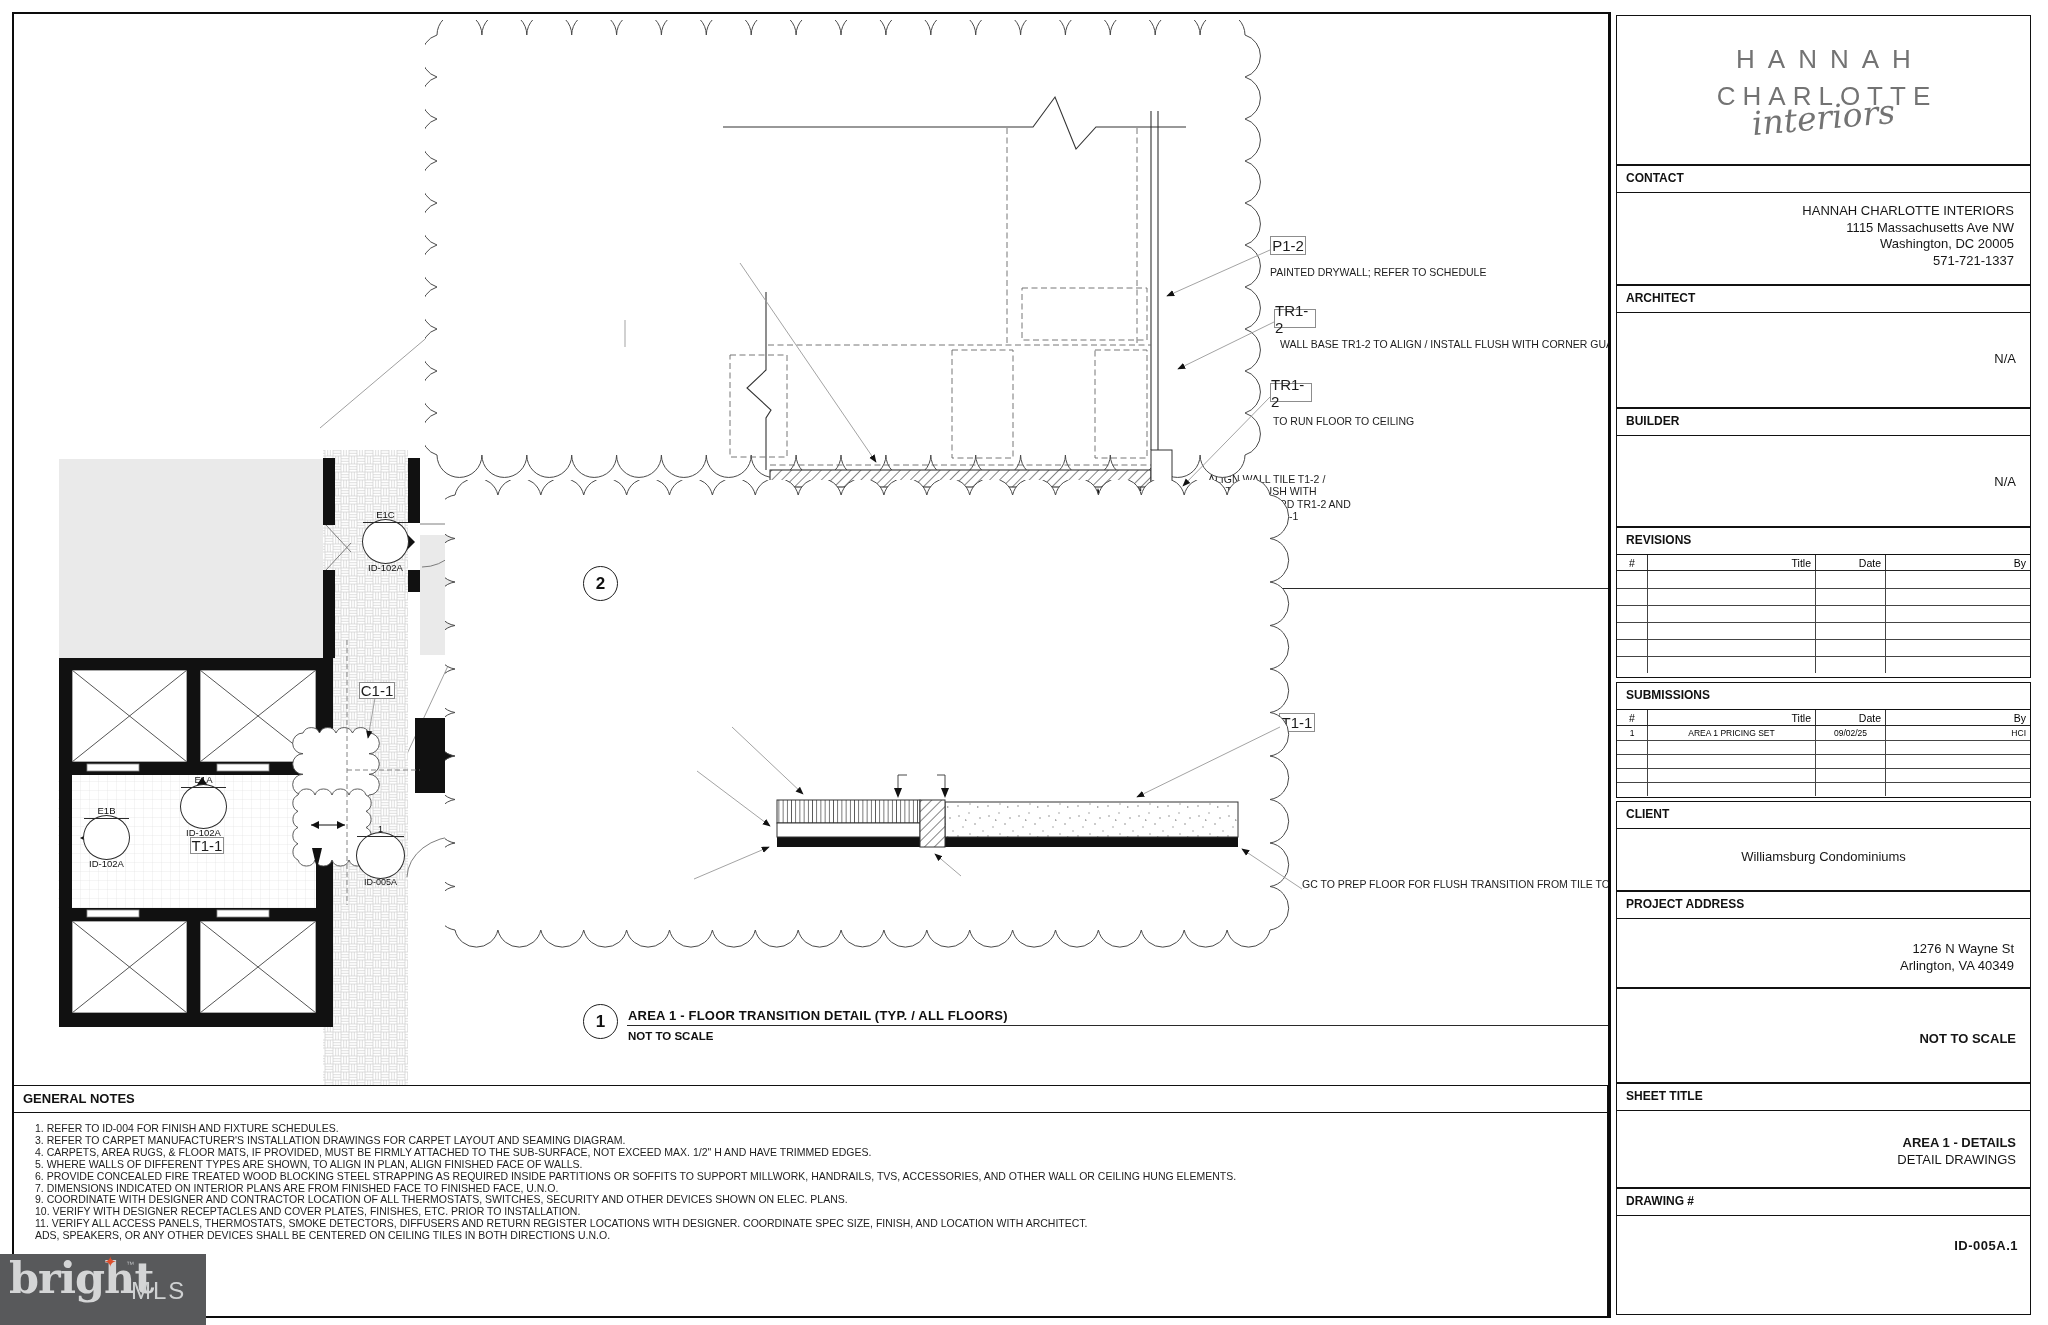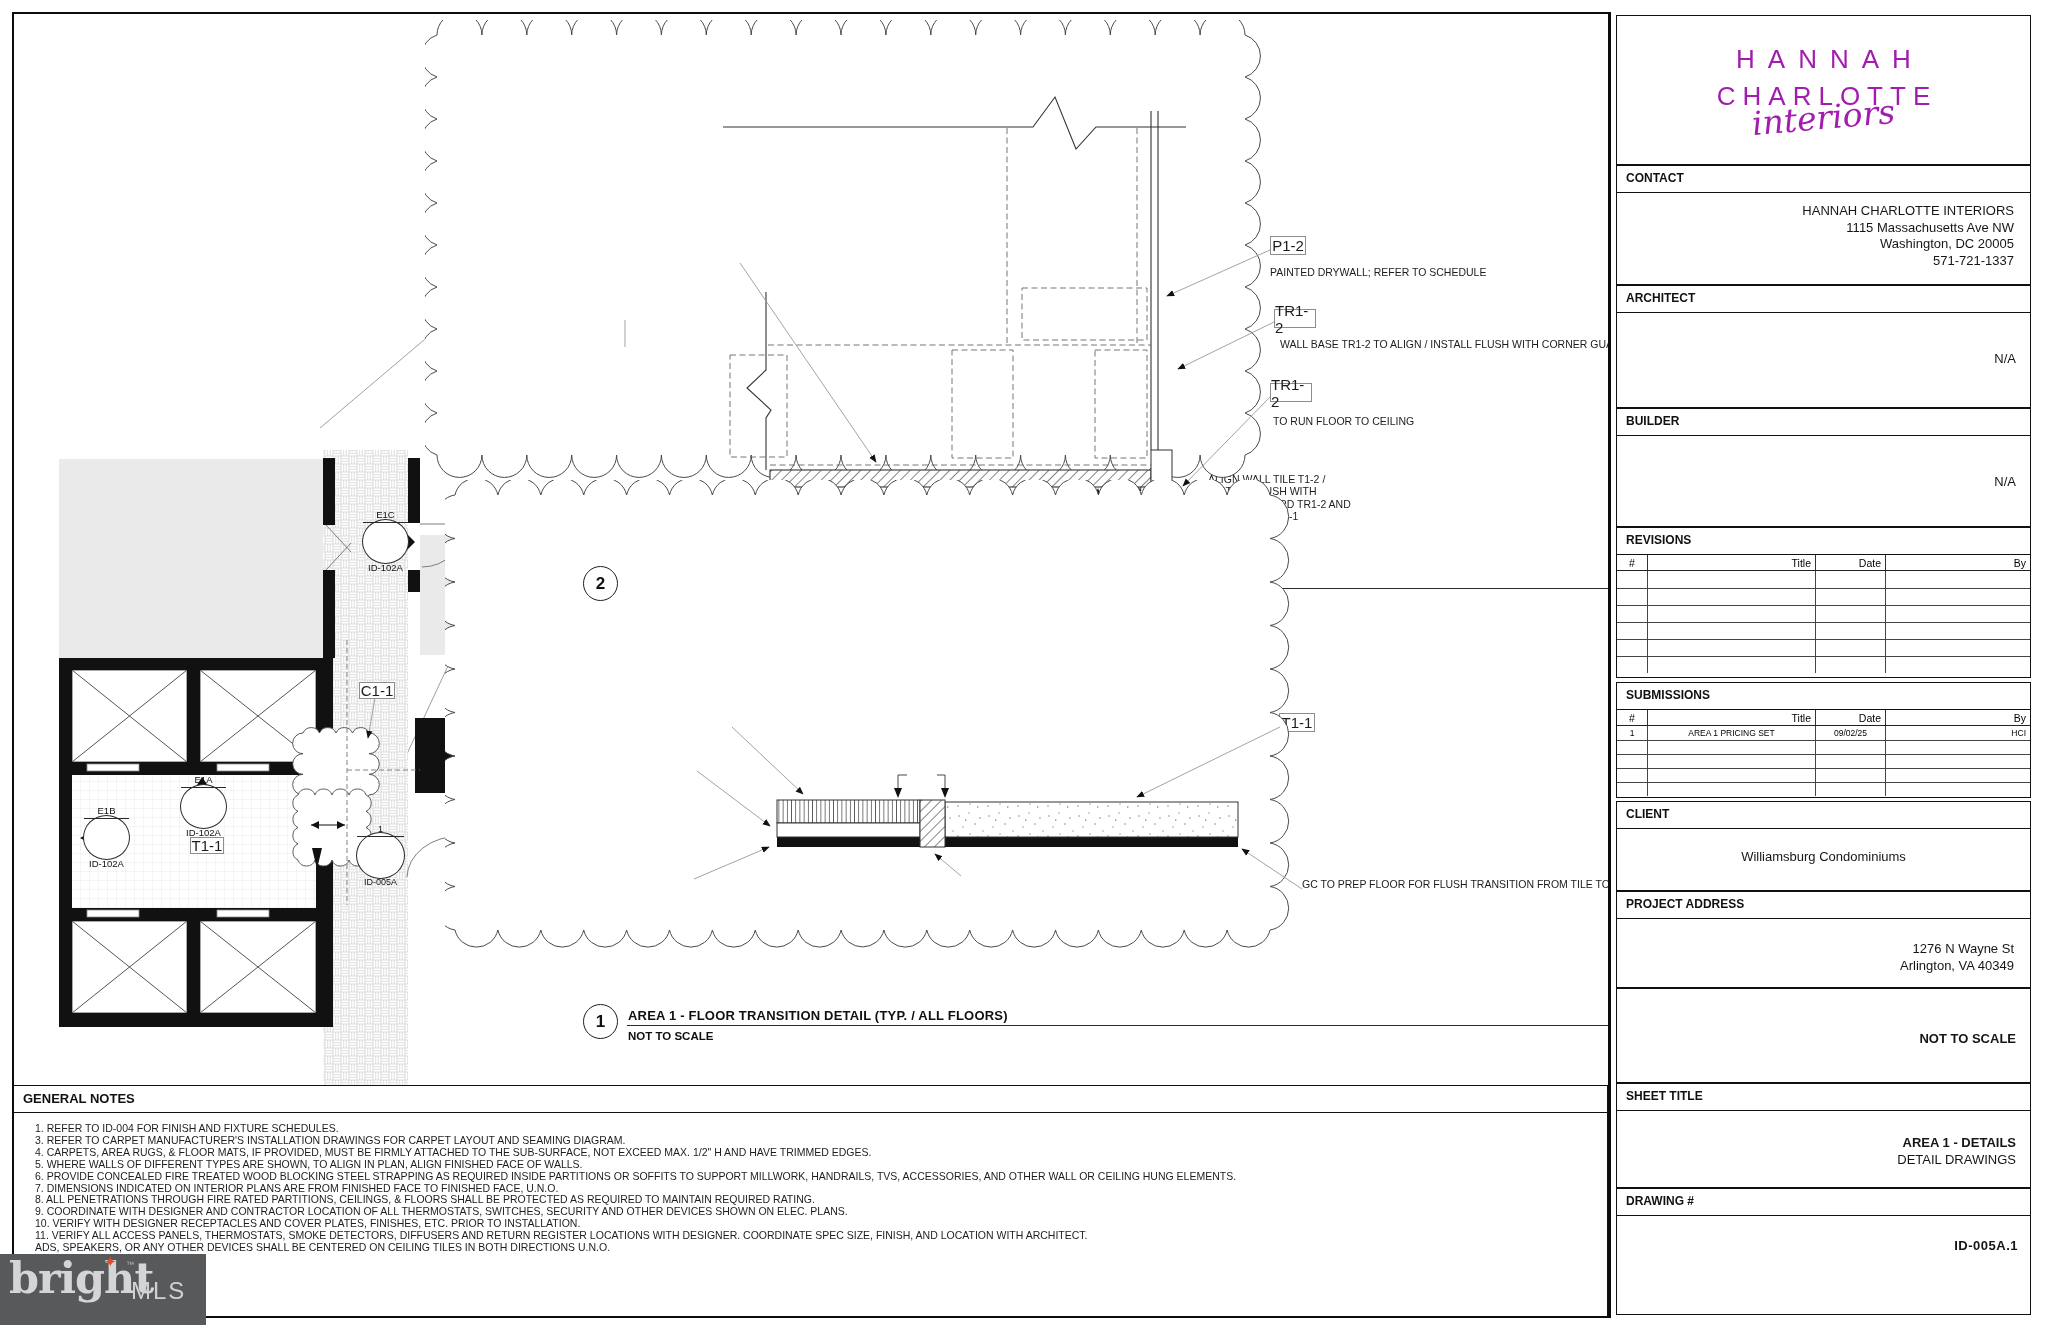--- a/index.html
+++ b/index.html
@@ -41,21 +41,21 @@
   .notes-list { position:absolute; left:22px; top:37px; width:1560px; font-size:10.5px;
                 line-height:11.9px; color:#1d1d1d; }
   .note-line { white-space:nowrap; }
   .notes-list div:nth-of-type(12) { padding-left:185px; }
 
   
   .tb { position:absolute; left:1608px; top:12px; width:428px; height:1306px;
         border-left:3px solid #0c0c0c; background:#fff; z-index:5; }
   .tb .sec { position:absolute; left:5px; right:5px; border:1.6px solid #111; background:#fff; overflow:hidden; }
   .tb .hdr-sec { font-weight:bold; font-size:12px; color:#111; padding:5px 17px 0 9px; }
-  .logo-box { text-align:center; color:#a21caf; }
+  .logo-box { text-align:center; color:#737373; }
   .logo-l1 { margin-top:28px; font-size:26px; letter-spacing:13px; text-indent:13px; }
   .logo-l2 { margin-top:6px; font-size:26px; letter-spacing:7px; text-indent:7px; }
   .logo-script { font-family:"DejaVu Serif", serif; font-style:italic; font-size:33px;
                  margin-top:-14px; transform:rotate(-5deg); }
   .tb .val-r { text-align:right; font-size:13px; color:#161616; }
   .tb .val-c { text-align:center; font-size:13px; color:#161616; }
   .contact-lines { padding:10px 16px 0 0; line-height:16.5px; }
   .na { padding:38px 14px 0 0; }
   .client-val { padding-top:20px; }
   .addr-lines { padding:22px 16px 0 0; line-height:16.5px; }
@@ -345,21 +345,20 @@
   <div class="notes-box">
     <div class="notes-hdr">GENERAL NOTES</div>
     <div class="notes-list">
 
     <div class="note-line">1. REFER TO ID-004 FOR FINISH AND FIXTURE SCHEDULES.</div>
         <div class="note-line">3. REFER TO CARPET MANUFACTURER'S INSTALLATION DRAWINGS FOR CARPET LAYOUT AND SEAMING DIAGRAM.</div>
         <div class="note-line">4. CARPETS, AREA RUGS, &amp; FLOOR MATS, IF PROVIDED, MUST BE FIRMLY ATTACHED TO THE SUB-SURFACE, NOT EXCEED MAX. 1/2" H AND HAVE TRIMMED EDGES.</div>
         <div class="note-line">5. WHERE WALLS OF DIFFERENT TYPES ARE SHOWN, TO ALIGN IN PLAN, ALIGN FINISHED FACE OF WALLS.</div>
         <div class="note-line">6. PROVIDE CONCEALED FIRE TREATED WOOD BLOCKING STEEL STRAPPING AS REQUIRED INSIDE PARTITIONS OR SOFFITS TO SUPPORT MILLWORK, HANDRAILS, TVS, ACCESSORIES, AND OTHER WALL OR CEILING HUNG ELEMENTS.</div>
         <div class="note-line">7. DIMENSIONS INDICATED ON INTERIOR PLANS ARE FROM FINISHED FACE TO FINISHED FACE, U.N.O.</div>
-        <div class="note-line">8. ALL PENETRATIONS THROUGH FIRE RATED PARTITIONS, CEILINGS, &amp; FLOORS SHALL BE PROTECTED AS REQUIRED TO MAINTAIN REQUIRED RATING.</div>
         <div class="note-line">9. COORDINATE WITH DESIGNER AND CONTRACTOR LOCATION OF ALL THERMOSTATS, SWITCHES, SECURITY AND OTHER DEVICES SHOWN ON ELEC. PLANS.</div>
         <div class="note-line">10. VERIFY WITH DESIGNER RECEPTACLES AND COVER PLATES, FINISHES, ETC. PRIOR TO INSTALLATION.</div>
         <div class="note-line">11. VERIFY ALL ACCESS PANELS, THERMOSTATS, SMOKE DETECTORS, DIFFUSERS AND RETURN REGISTER LOCATIONS WITH DESIGNER. COORDINATE SPEC SIZE, FINISH, AND LOCATION WITH ARCHITECT.</div>
         <div class="note-line">ADS, SPEAKERS, OR ANY OTHER DEVICES SHALL BE CENTERED ON CEILING TILES IN BOTH DIRECTIONS U.N.O.</div>
       </div>
   </div>
 
   <div class="frame"></div>
 
   <div class="tb">

